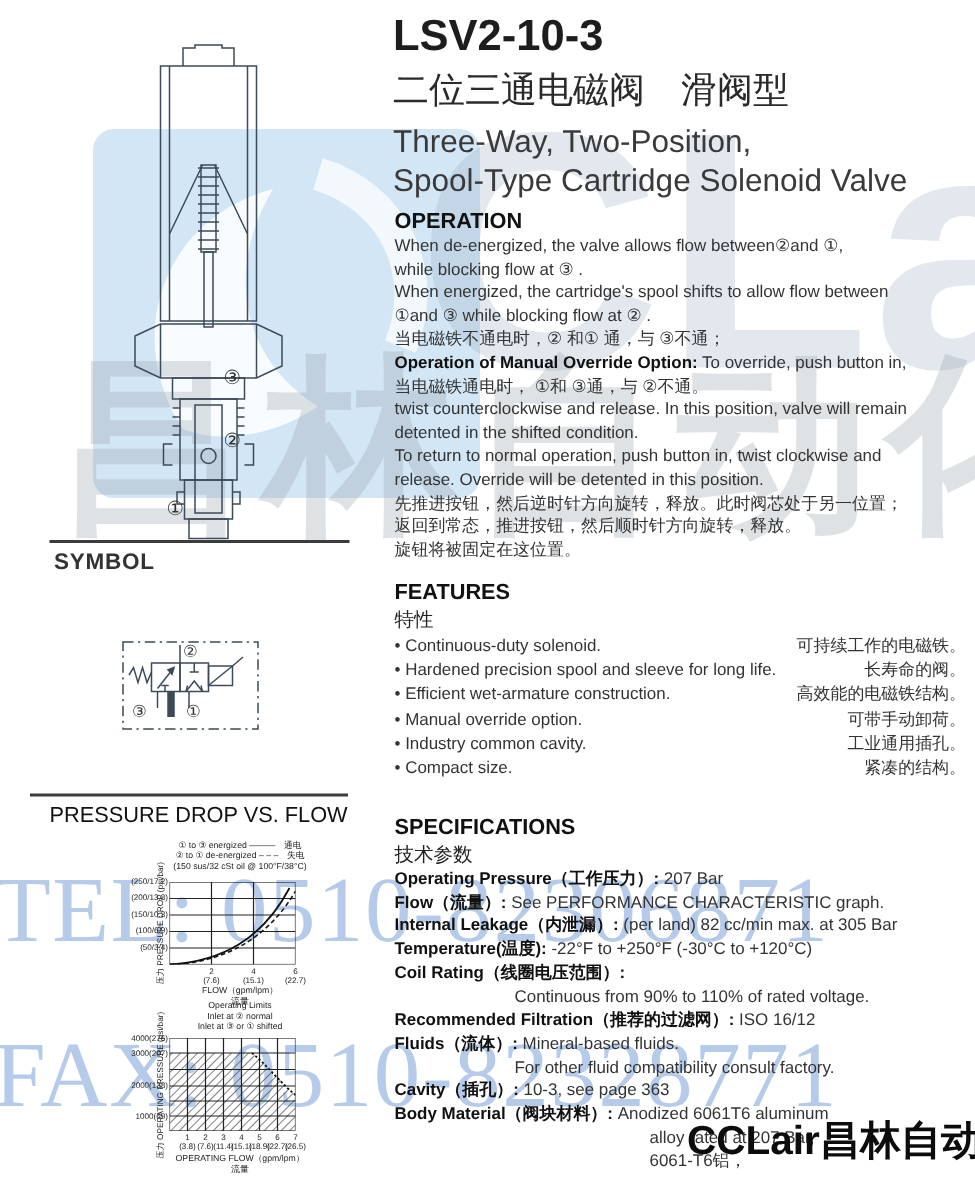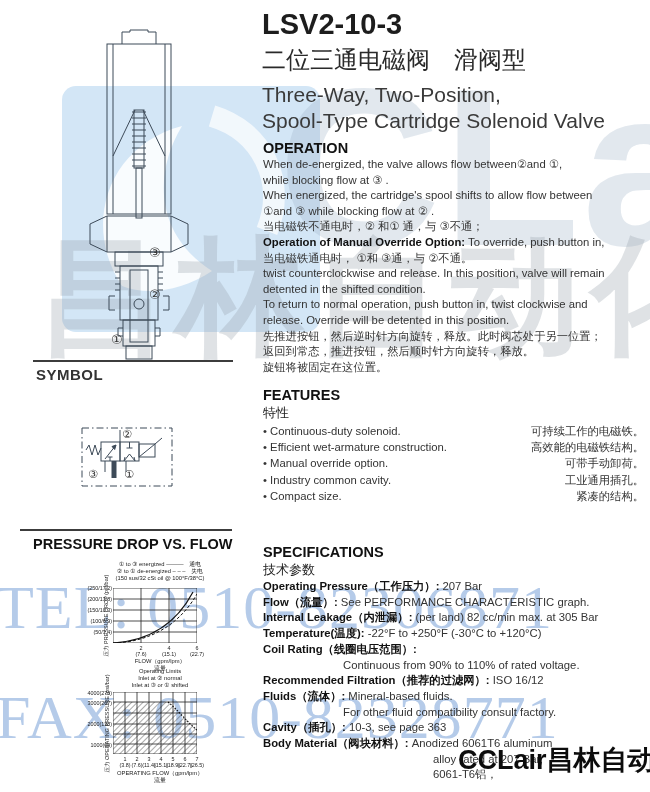--- a/index.html
+++ b/index.html
@@ -34,21 +34,21 @@
   #specs-zh{left:263px;top:561px;font-size:13px;color:#222;}
   #spec-rows{left:263px;top:579px;width:384px;font-size:11.3px;line-height:15.7px;color:#333;}
   .spec-label{font-weight:bold;color:#111;}
   .ind-a{padding-left:80px;}
   .ind-b{padding-left:170px;}
   
   .rule{position:absolute;height:2px;background:#3c3c3c;}
   #rule-symbol{left:33px;top:360px;width:200px;}
   #symbol-h{left:36px;top:366px;font-size:15px;font-weight:600;color:#333;letter-spacing:0.5px;}
   #rule-pd{left:20px;top:529px;width:212px;}
-  #pdflow-h{left:33px;top:536px;font-size:14.5px;font-weight:bold;color:#111;}
+  #pdflow-h{left:33px;top:536px;font-size:14.5px;font-weight:normal;color:#111;}
   svg{display:block;}
   .lineart{stroke:#3d4a58;fill:none;stroke-width:1;}
   .port-label{position:absolute;font-size:13px;color:#333;font-family:"DejaVu Sans",sans-serif;}
   .port-sm{font-size:11px;}
   
   .tiny{font-size:5.8px;line-height:7px;color:#222;}
   #c1-legend{left:102px;top:561px;width:116px;text-align:center;}
   #c1-plot{left:113px;top:588px;width:84px;height:55px;}
   .yaxis-label{position:absolute;transform:rotate(-90deg);transform-origin:center;
                font-size:5.5px;color:#222;white-space:nowrap;text-align:center;}
@@ -105,20 +105,24 @@
   </div>
 
   <div class="abs h-section" id="features-h">FEATURES</div>
   <div class="abs" id="features-zh">特性</div>
   <div class="abs" id="feature-list">
     <div class="feat-row">
         <span class="feat-en">Continuous-duty solenoid.</span>
         <span>可持续工作的电磁铁。</span>
       </div>
     <div class="feat-row">
+        <span class="feat-en">Hardened precision spool and sleeve for long life.</span>
+        <span>长寿命的阀。</span>
+      </div>
+    <div class="feat-row">
         <span class="feat-en">Efficient wet-armature construction.</span>
         <span>高效能的电磁铁结构。</span>
       </div>
     <div class="feat-row">
         <span class="feat-en">Manual override option.</span>
         <span>可带手动卸荷。</span>
       </div>
     <div class="feat-row">
         <span class="feat-en">Industry common cavity.</span>
         <span>工业通用插孔。</span>

